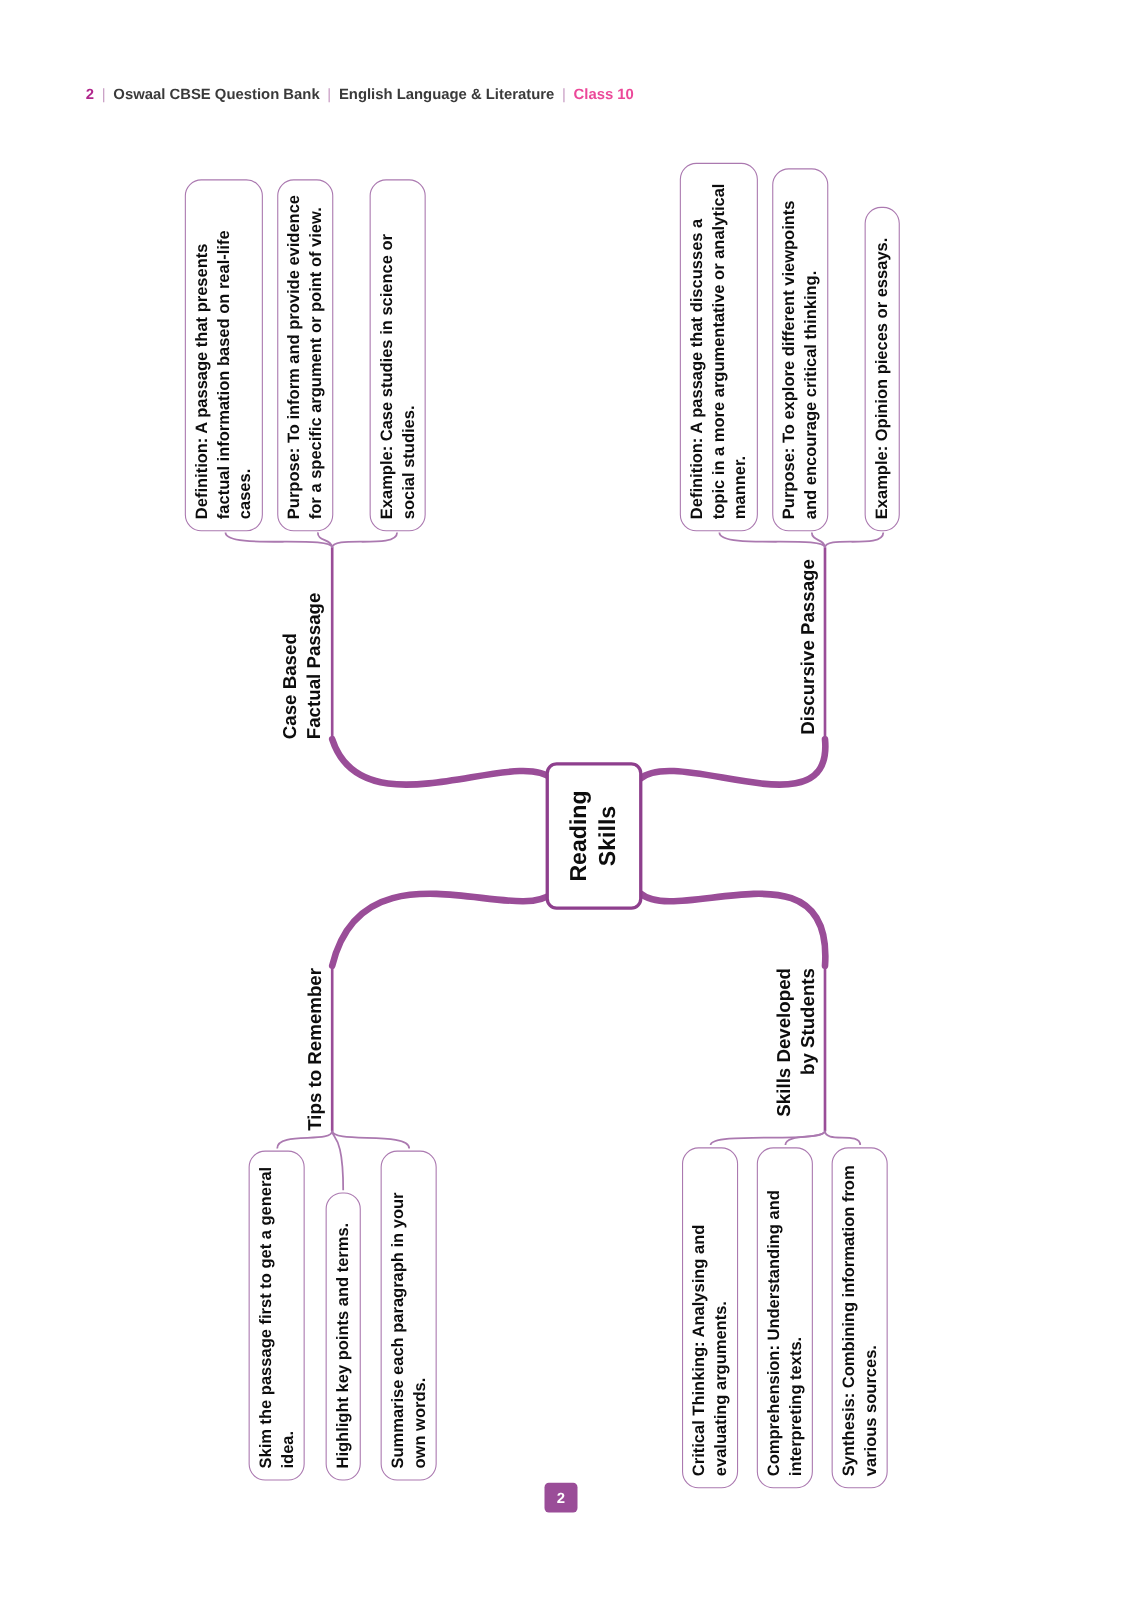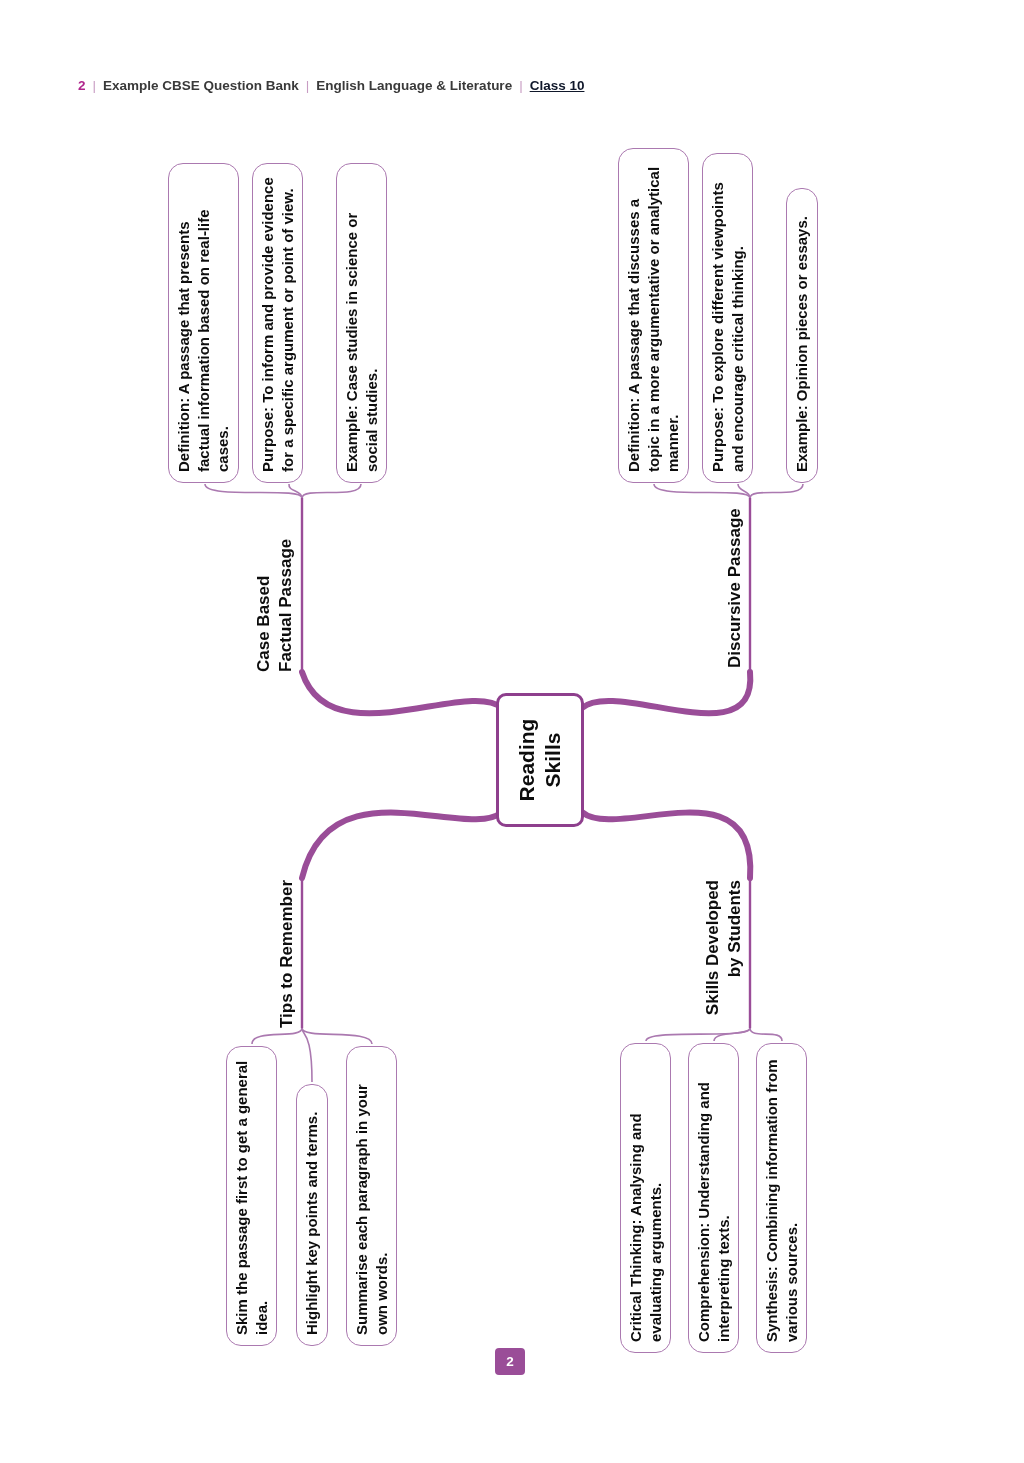--- a/index.html
+++ b/index.html
@@ -11,21 +11,21 @@
   }
 
   
   .header {
     position:absolute; left:78px; top:78px;
     font-size:13.5px; font-weight:bold; color:#3a3a3a;
     display:flex; gap:7px; align-items:baseline; white-space:nowrap;
   }
   .hdr-num   { color:#b0268c; }
   .hdr-sep   { color:#c89cc3; font-weight:normal; }
-  .hdr-class { color:#0f172a;text-decoration:underline; }
+  .hdr-class { color:#ec4899; }
 
   
   .mindmap {
     position:absolute; left:150px; top:1380px;
     width:1270px; height:690px;
     transform:rotate(-90deg); transform-origin:0 0;
   }
   .connectors { position:absolute; left:0; top:0; width:1270px; height:690px; }
 
   .center-node {
@@ -73,21 +73,21 @@
   }
 </style>
 </head>
 <body>
 
 <div class="page">
 
   <div class="header">
     <span class="hdr-num">2</span>
     <span class="hdr-sep">|</span>
-    <span class="hdr-book">Example CBSE Question Bank</span>
+    <span class="hdr-book">Oswaal CBSE Question Bank</span>
     <span class="hdr-sep">|</span>
     <span class="hdr-subj">English Language &amp; Literature</span>
     <span class="hdr-sep">|</span>
     <span class="hdr-class">Class 10</span>
   </div>
 
   <div class="mindmap">
 
     <svg class="connectors" viewBox="0 0 1270 690">
 

